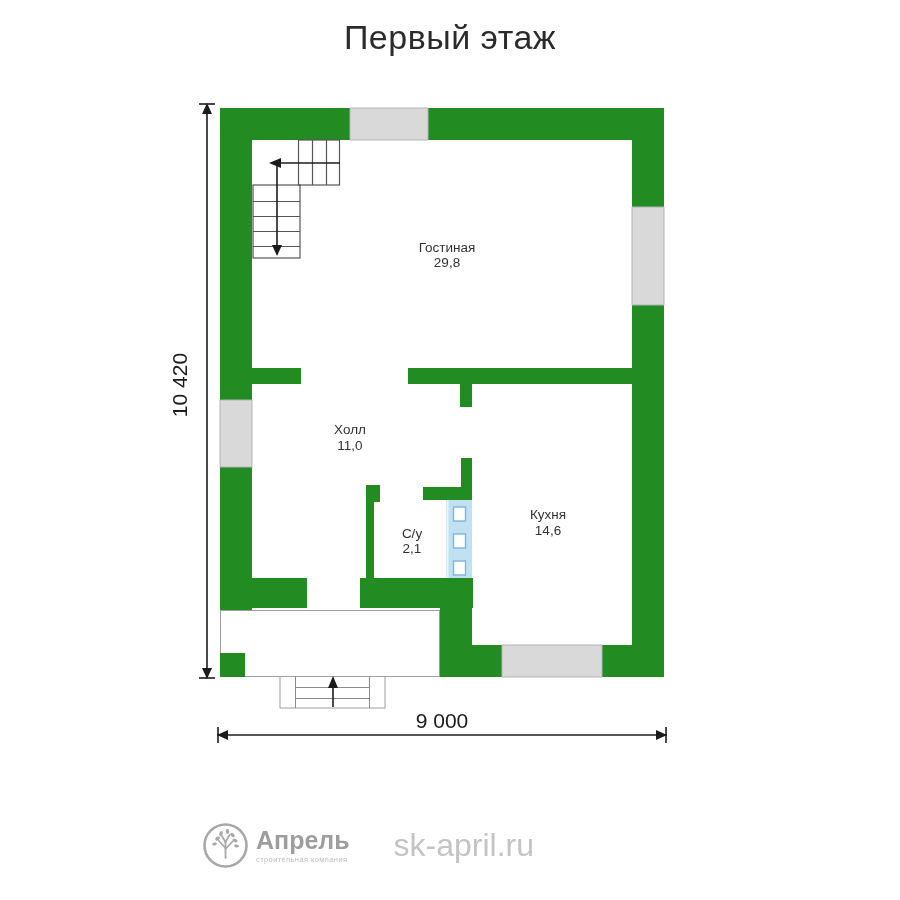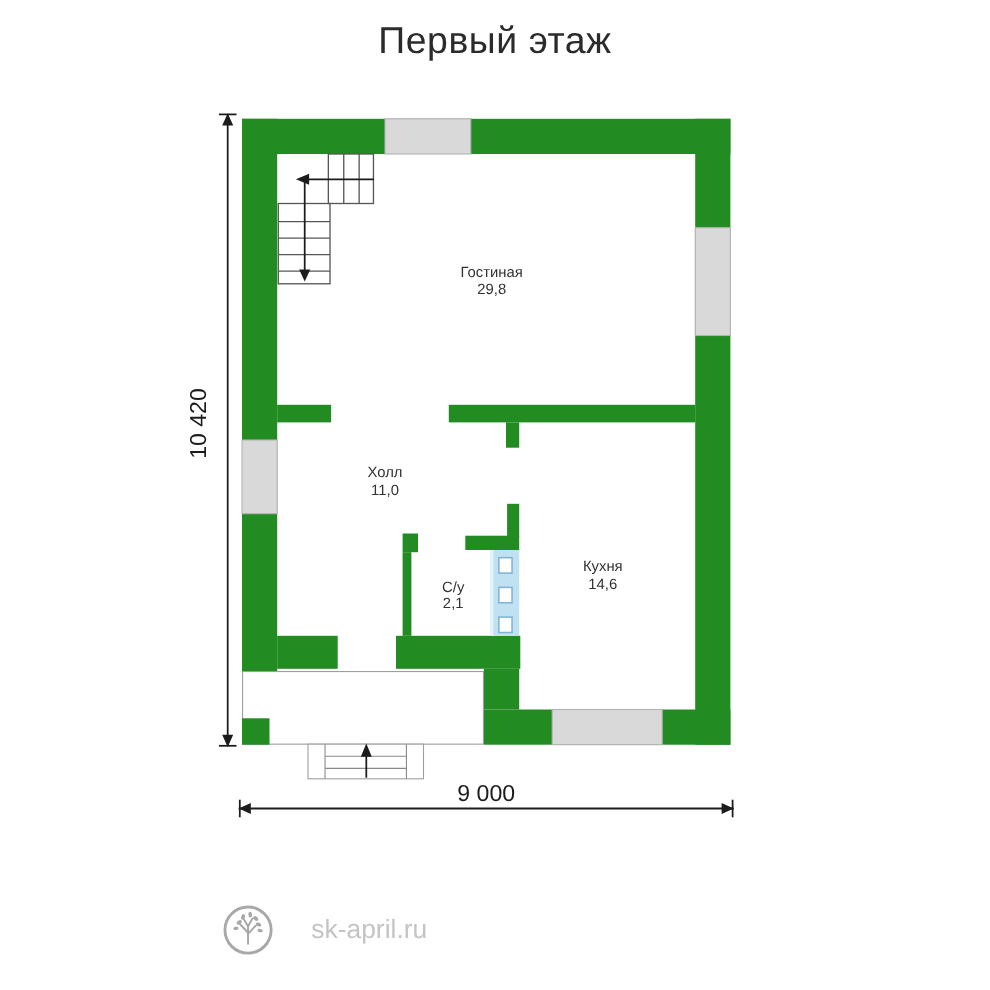--- a/index.html
+++ b/index.html
@@ -17,21 +17,21 @@
   .stair{stroke:#565656;stroke-width:1.2;fill:none;}
   .porchline{stroke:#9e9e9e;stroke-width:1;fill:#ffffff;}
   .dim{stroke:var(--line);stroke-width:1.6;}
   .dimfill{fill:var(--line);}
   .roomname{font-size:13.5px;fill:var(--text);text-anchor:middle;}
   .dimtext{font-size:21px;fill:var(--line);text-anchor:middle;}
   .footer{position:absolute;left:202px;top:822px;display:flex;align-items:center;}
   .brand-block{margin-left:7px;}
   .brand{font-size:25px;font-weight:bold;color:var(--muted);line-height:1.05;}
   .tagline{font-size:7.5px;color:#bcbcbc;letter-spacing:.4px;margin-top:1px;}
-  .site{font-size:24px;color:var(--muted-light);margin-left:34px;}
+  .site{font-size:32px;color:var(--muted-light);margin-left:44px;}
   .phone{font-size:24px;color:var(--muted-light);margin-left:32px;}
 </style>
 </head>
 <body>
 
 <div class="page">
 
   <div class="title">Первый этаж</div>
 
   <svg class="plan" width="900" height="900" viewBox="0 0 900 900">
@@ -144,16 +144,20 @@
       <g fill="#a8a8a8">
         <ellipse cx="15.5" cy="16.5" rx="2.6" ry="1.7" transform="rotate(-35 15.5 16.5)"></ellipse>
         <ellipse cx="19" cy="11.5" rx="2.6" ry="1.7" transform="rotate(-70 19 11.5)"></ellipse>
         <ellipse cx="25.5" cy="9.5" rx="2.6" ry="1.7" transform="rotate(80 25.5 9.5)"></ellipse>
         <ellipse cx="30.5" cy="13" rx="2.6" ry="1.7" transform="rotate(40 30.5 13)"></ellipse>
         <ellipse cx="33" cy="18.5" rx="2.6" ry="1.7" transform="rotate(20 33 18.5)"></ellipse>
         <ellipse cx="12.5" cy="22" rx="2.4" ry="1.5" transform="rotate(-10 12.5 22)"></ellipse>
         <ellipse cx="34.5" cy="24" rx="2.4" ry="1.5" transform="rotate(10 34.5 24)"></ellipse>
       </g>
     </svg>
+    <div class="brand-block">
+      <div class="brand">Апрель</div>
+      <div class="tagline">строительная компания</div>
+    </div>
     <div class="site">sk-april.ru</div>
   </div>
 
 </div>
 
 </body></html>

